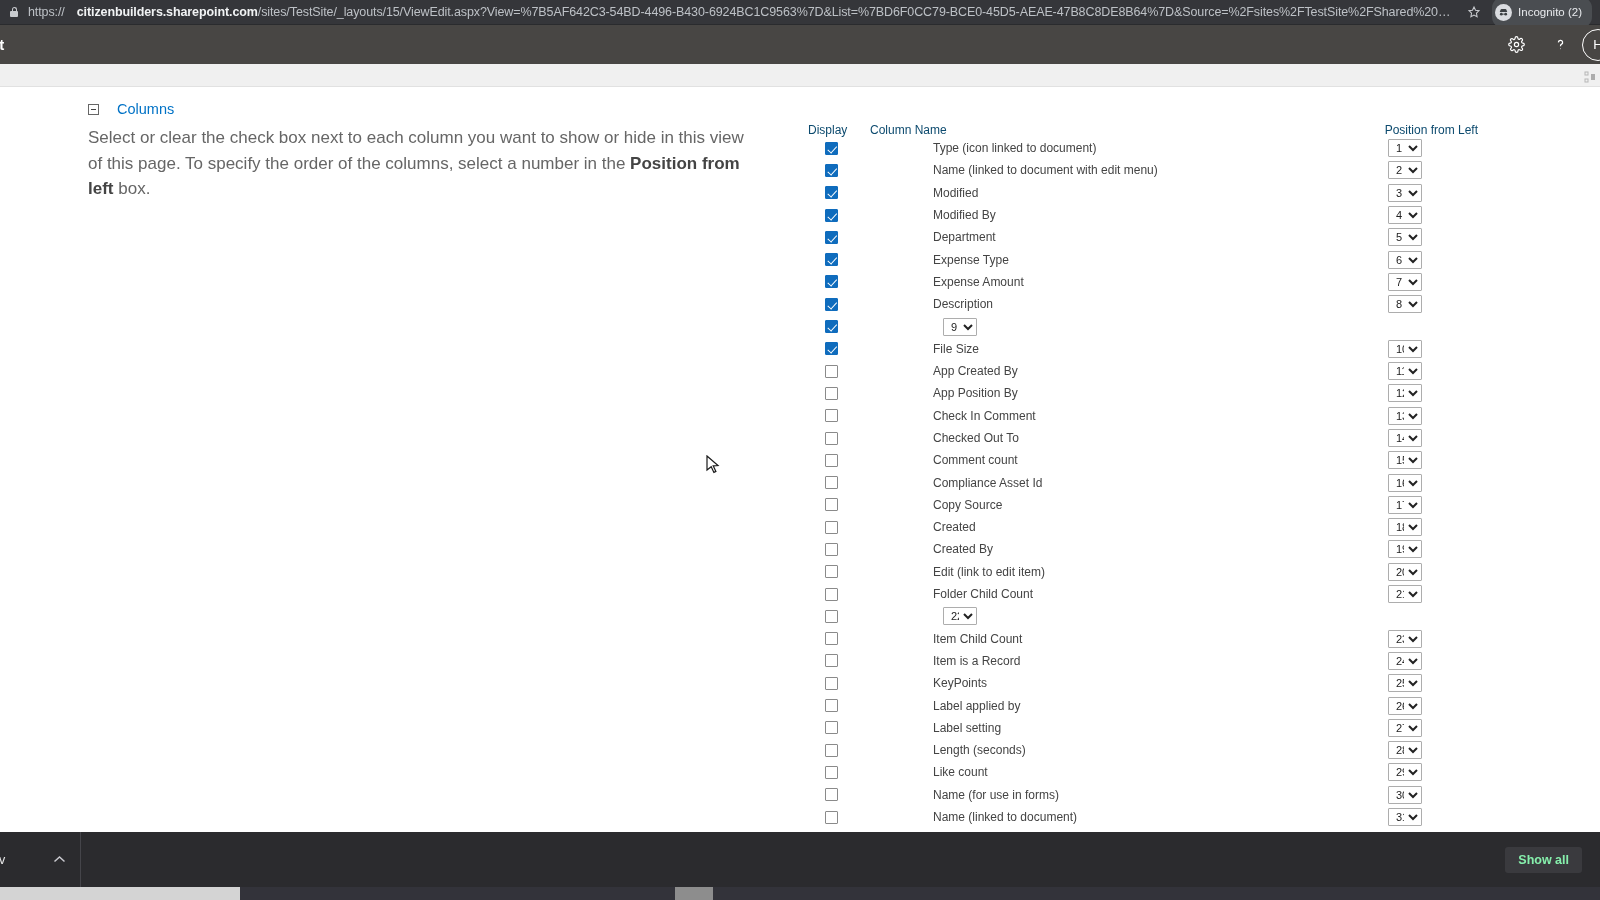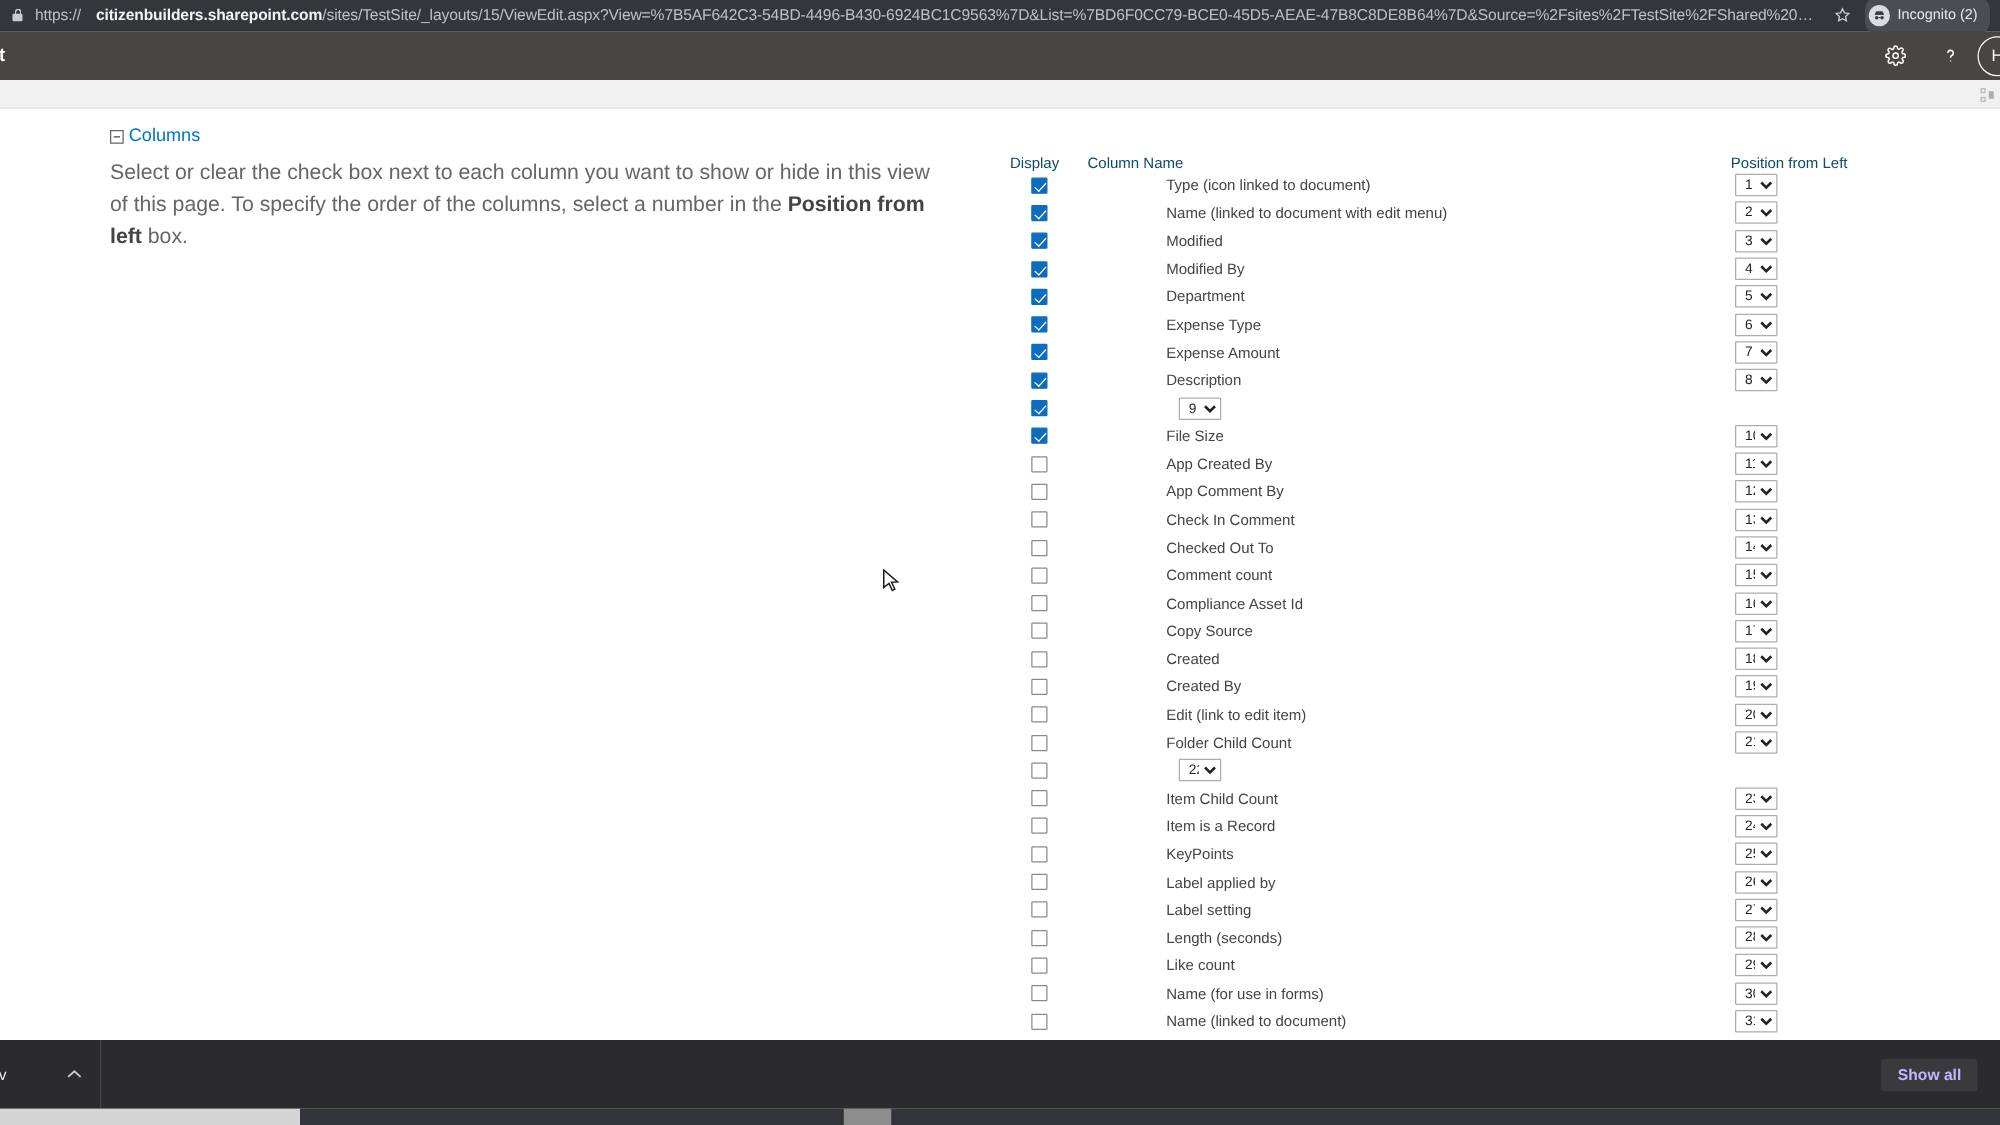--- a/index.html
+++ b/index.html
@@ -117,21 +117,21 @@
   #page {
     position: absolute; left: 0; top: 87px;
     width: 1600px; height: 745px;
     background: #ffffff;
     overflow: hidden;
   }
 
   
   #columns-header {
     position: absolute; left: 88px; top: 14px;
-    display: flex; align-items: center; gap: 4px;
+    display: flex; align-items: center; gap: 18px;
   }
   #collapse-box {
     width: 11px; height: 11px;
     border: 1px solid #666;
     position: relative;
     display: inline-block;
   }
   #collapse-box::after {
     content: ""; position: absolute;
     left: 2px; top: 4px; width: 5px; height: 1px;
@@ -233,21 +233,21 @@
     border-right: 1px solid #45454a;
   }
   #tb-label {
     font-size: 12.5px; color: #e8e8e8;
     margin-left: -8px; margin-right: 48px;
   }
   #tb-chevron { color: #c9c9cf; font-size: 12px; }
   #taskbar-right { margin-left: auto; margin-right: 18px; }
   #show-all-btn {
     background: #3a3a3e;
-    color: #c4b5fd;
+    color: #86efac;
     font-size: 12.5px; font-weight: bold;
     padding: 6px 13px;
     border-radius: 3px;
     border: none;
     font-family: "Liberation Sans", sans-serif;
     margin-left: 32px;
   }
   #desktop-strip {
     position: absolute; left: 0; top: 887px;
     width: 1600px; height: 13px;
@@ -435,21 +435,21 @@
           </div>
           <div class="cell-name">App Created By</div>
           <div class="cell-position">
             <select class="pos-select"><option value="1">1</option><option value="2">2</option><option value="3">3</option><option value="4">4</option><option value="5">5</option><option value="6">6</option><option value="7">7</option><option value="8">8</option><option value="9">9</option><option value="10">10</option><option value="11" selected="">11</option><option value="12">12</option><option value="13">13</option><option value="14">14</option><option value="15">15</option><option value="16">16</option><option value="17">17</option><option value="18">18</option><option value="19">19</option><option value="20">20</option><option value="21">21</option><option value="22">22</option><option value="23">23</option><option value="24">24</option><option value="25">25</option><option value="26">26</option><option value="27">27</option><option value="28">28</option><option value="29">29</option><option value="30">30</option><option value="31">31</option></select>
           </div>
         </div>
         <div class="trow">
           <div class="cell-display">
             <span class="chk"></span>
           </div>
-          <div class="cell-name">App Comment By</div>
+          <div class="cell-name">App Position By</div>
           <div class="cell-position">
             <select class="pos-select"><option value="1">1</option><option value="2">2</option><option value="3">3</option><option value="4">4</option><option value="5">5</option><option value="6">6</option><option value="7">7</option><option value="8">8</option><option value="9">9</option><option value="10">10</option><option value="11">11</option><option value="12" selected="">12</option><option value="13">13</option><option value="14">14</option><option value="15">15</option><option value="16">16</option><option value="17">17</option><option value="18">18</option><option value="19">19</option><option value="20">20</option><option value="21">21</option><option value="22">22</option><option value="23">23</option><option value="24">24</option><option value="25">25</option><option value="26">26</option><option value="27">27</option><option value="28">28</option><option value="29">29</option><option value="30">30</option><option value="31">31</option></select>
           </div>
         </div>
         <div class="trow">
           <div class="cell-display">
             <span class="chk"></span>
           </div>
           <div class="cell-name">Check In Comment</div>
           <div class="cell-position">

